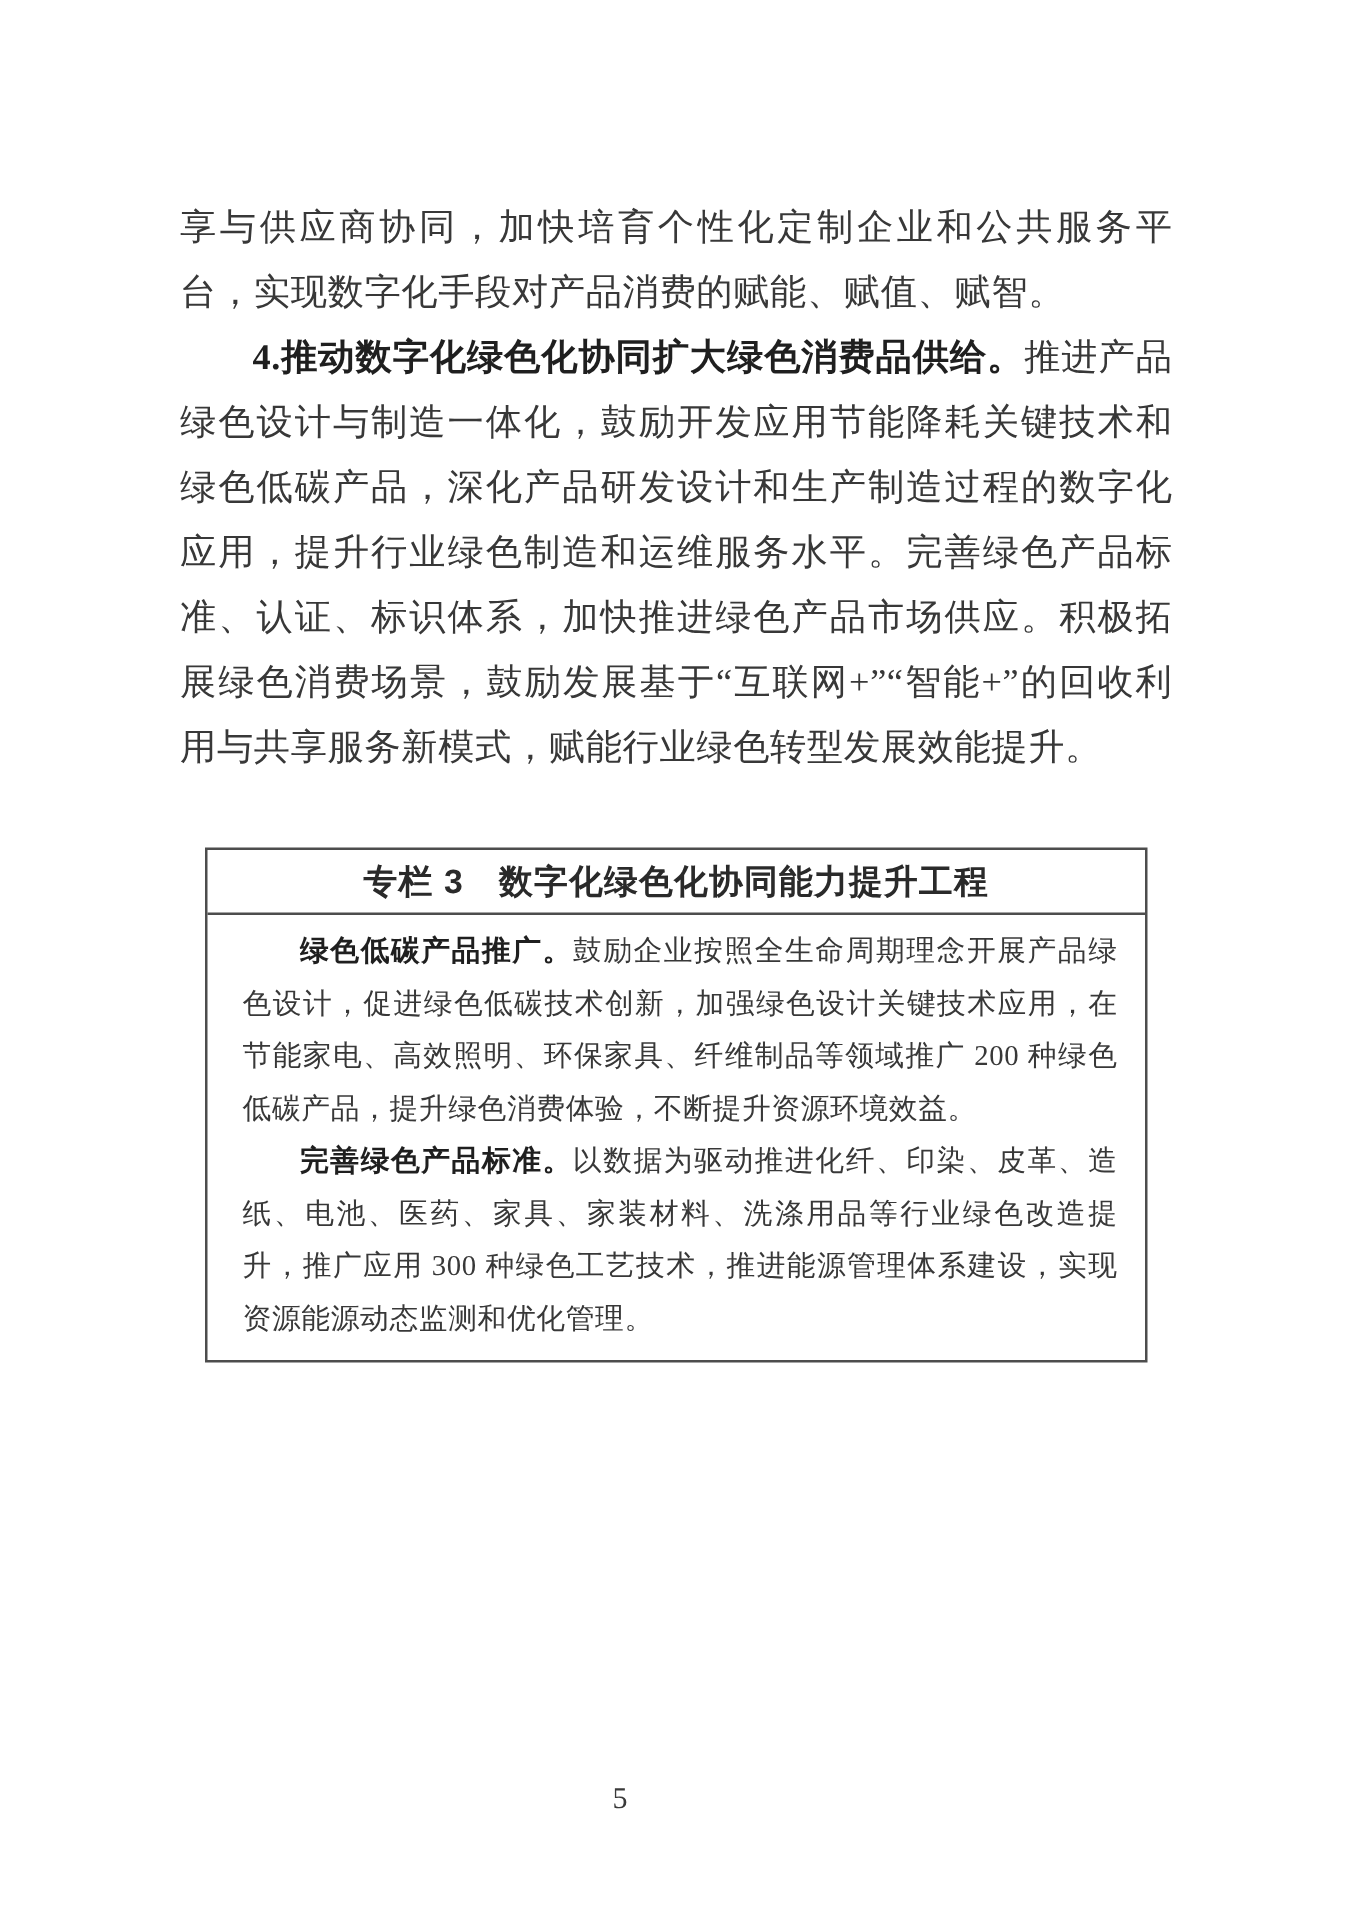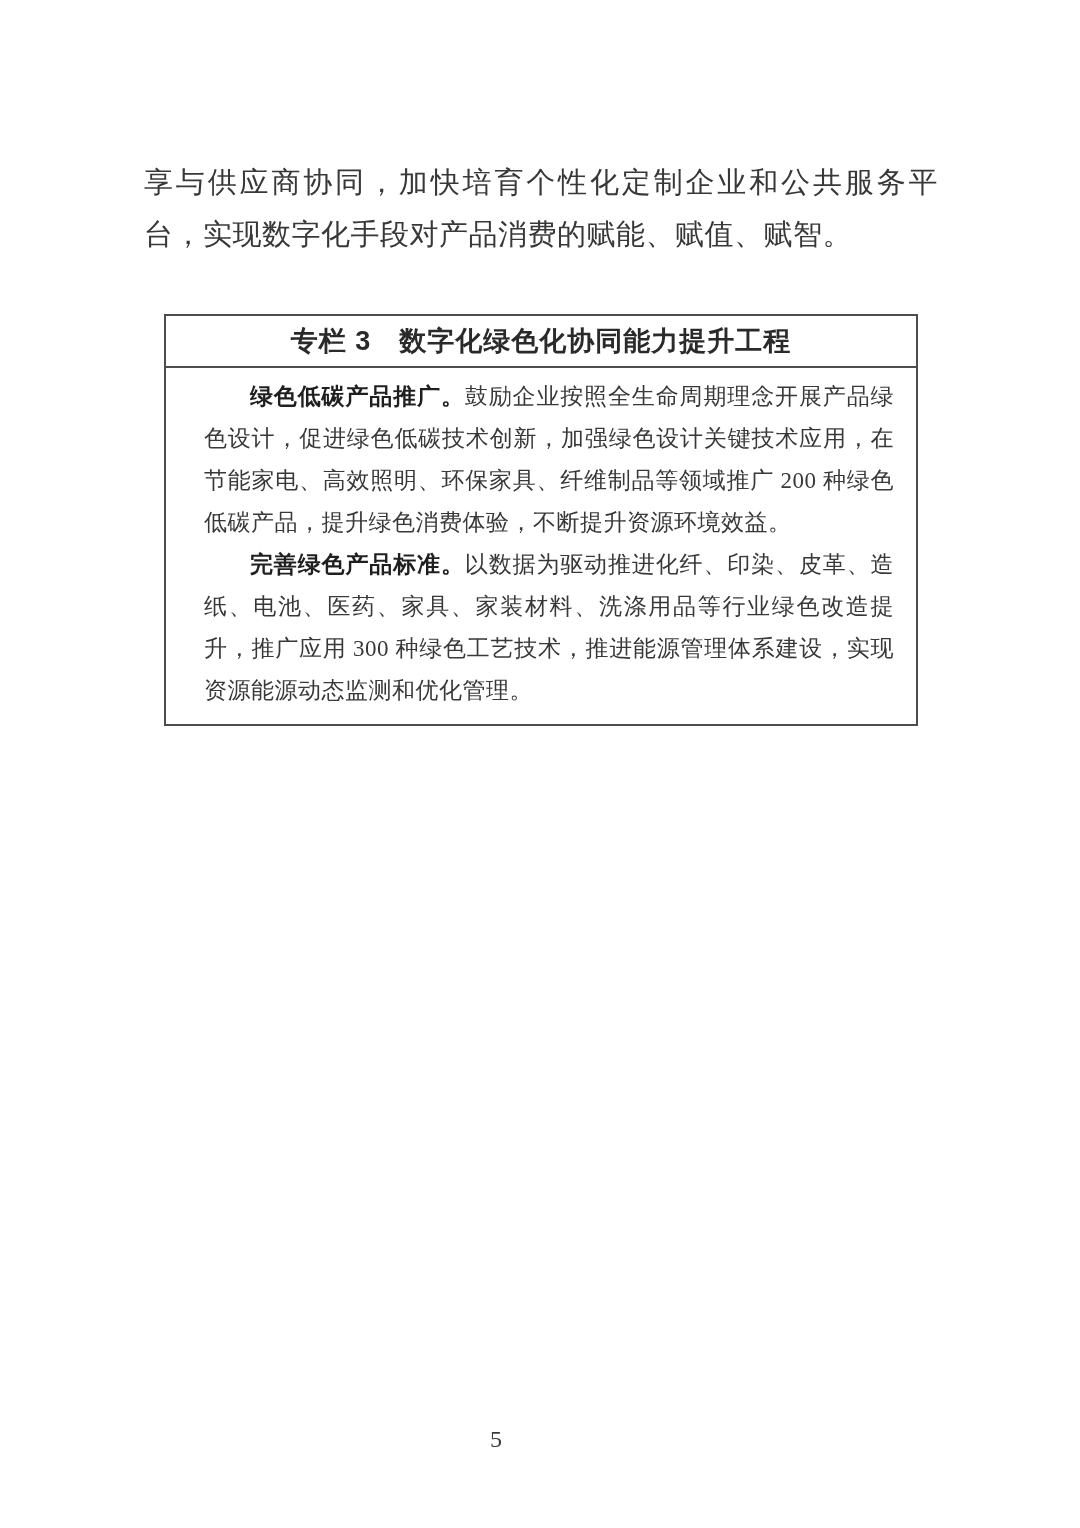--- a/index.html
+++ b/index.html
@@ -50,21 +50,21 @@
   }
   .callout-title {
     font-family: "Liberation Sans", "DejaVu Sans", sans-serif;
     font-weight: bold;
     font-size: 27px;
     color: #2a2a2a;
     letter-spacing: 1px;
     text-align: center;
   }
   .callout-body {
-    padding: 8px 22px 12px 38px;
+    padding: 8px 22px 12px 28px;
   }
   .callout-par {
     margin: 0;
     font-size: 23px;
     line-height: 42px;
     text-align: justify;
     text-indent: 2em;
     color: #383838;
     letter-spacing: 0.5px;
   }
@@ -91,20 +91,21 @@
   }
 </style>
 </head>
 <body>
 
 <div class="page">
   <div class="content">
 
     <p class="body-par"><span>享与供应商协同，加快培育个性化定制企业和公共服务平台，实现数字化手段对产品消费的赋能、赋值、赋智。</span></p>
 
+    <p class="body-par indent2"><span class="bold-lead">4.推动数字化绿色化协同扩大绿色消费品供给。</span><span>推进产品绿色设计与制造一体化，鼓励开发应用节能降耗关键技术和绿色低碳产品，深化产品研发设计和生产制造过程的数字化应用，提升行业绿色制造和运维服务水平。完善绿色产品标准、认证、标识体系，加快推进绿色产品市场供应。积极拓展绿色消费场景，鼓励发展基于“互联网+”“智能+”的回收利用与共享服务新模式，赋能行业绿色转型发展效能提升。</span></p>
 
     <div class="callout">
       <div class="callout-header">
         <span class="callout-title">专栏 3　数字化绿色化协同能力提升工程</span>
       </div>
       <div class="callout-body">
         <p class="callout-par"><span class="bold-lead">绿色低碳产品推广。</span><span>鼓励企业按照全生命周期理念开展产品绿色设计，促进绿色低碳技术创新，加强绿色设计关键技术应用，在节能家电、高效照明、环保家具、纤维制品等领域推广 200 种绿色低碳产品，提升绿色消费体验，不断提升资源环境效益。</span></p>
         <p class="callout-par"><span class="bold-lead">完善绿色产品标准。</span><span>以数据为驱动推进化纤、印染、皮革、造纸、电池、医药、家具、家装材料、洗涤用品等行业绿色改造提升，推广应用 300 种绿色工艺技术，推进能源管理体系建设，实现资源能源动态监测和优化管理。</span></p>
       </div>
     </div>

